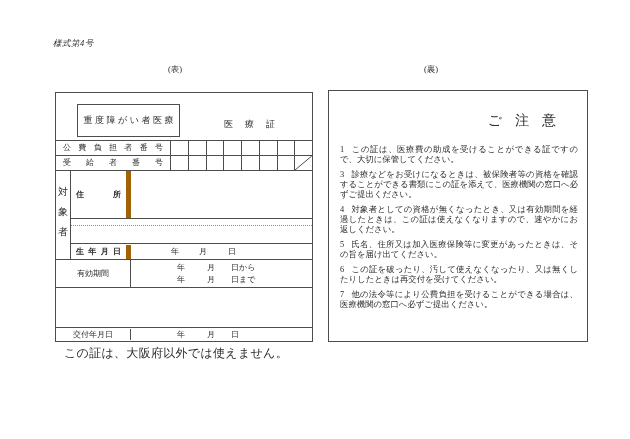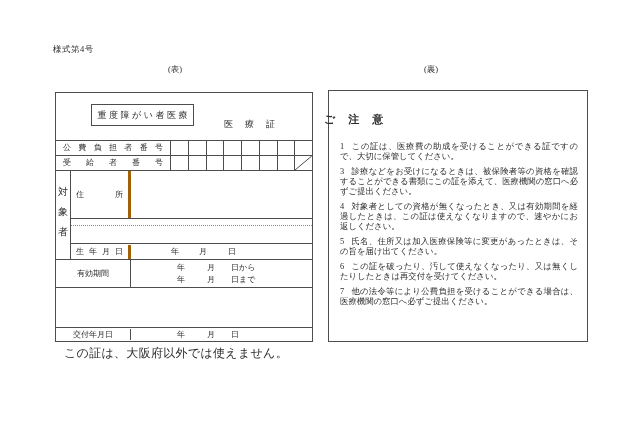--- a/index.html
+++ b/index.html
@@ -7,37 +7,37 @@
   body {
     width: 630px; height: 439px;
     font-family: "Liberation Serif", "DejaVu Serif", serif;
     color: #2b2b2b;
     position: relative;
     overflow: hidden;
   }
   .abs { position: absolute; }
 
   
-  .form-number { left: 53px; top: 44px; font-size: 8.5px; letter-spacing: 0.5px; }
+  .form-number { left: 53px; top: 38px; font-size: 8.5px; letter-spacing: 0.5px; font-style: italic; }
   .side-label  { top: 64px; font-size: 8.5px; }
   .side-front  { left: 168px; }
   .side-back   { left: 424px; }
 
   
   .front-card {
     left: 55px; top: 92px; width: 258px; height: 250px;
     border: 1px solid #4d4d4d;
     font-size: 8px;
   }
   .trow { display: flex; border-bottom: 1px solid #4d4d4d; position: relative; }
   .trow:last-child { border-bottom: none; }
 
   .title-row { height: 48px; }
   .card-type-box {
-    left: 35px; top: 11px; width: 103px; height: 22px;
+    left: 21px; top: 11px; width: 103px; height: 33px;
     border: 1px solid #4d4d4d;
     display: flex; align-items: center; justify-content: center;
     font-size: 9px; letter-spacing: 2.5px; text-indent: 2.5px;
   }
   .card-title {
     left: 168px; top: 8px; height: 100%;
     display: flex; align-items: center;
     font-size: 9px; letter-spacing: 12px; white-space: nowrap;
   }
 
@@ -59,22 +59,23 @@
     text-align: center; font-size: 10px;
     line-height: 20px; padding-top: 11px;
     word-break: break-all;
   }
   .group-inner { flex: 1; display: flex; flex-direction: column; }
   .inner-row { display: flex; border-bottom: 1px solid #4d4d4d; }
   .inner-row:last-child { border-bottom: none; flex: 1; }
   .row-address { height: 48px; }
   .row-name { height: 25px; }
   .lab-col {
-    width: 60px; border-right: 3px solid #a16207;
+    width: 60px; border-right: 5px solid #a16207;
     padding: 0 5px;
+    font-weight: bold;
   }
   .jl { text-align: justify; text-align-last: justify; display: block; }
   .lab-address { display: flex; flex-direction: column; justify-content: center; }
   .lab-name { padding-top: 2px; }
   .lab-name .jl { line-height: 11px; }
   .furigana-line { font-size: 7.5px; }
   .val-col { flex: 1; position: relative; }
   .furigana-area { height: 7px; border-bottom: 1px dotted #8a8a8a; }
   .row-birth { align-items: center; }
   .lab-birth { line-height: 14px; }
@@ -98,23 +99,23 @@
 
   .front-note { left: 64px; top: 345px; font-size: 12px; letter-spacing: 0.3px; }
 
   
   .back-card {
     left: 328px; top: 90px; width: 260px; height: 252px;
     border: 1px solid #4d4d4d;
   }
   .notice-heading {
     margin-top: 21px;
-    text-align: left;
-    font-size: 11px; letter-spacing: 13px; text-indent: 13px;
-    position: relative; left: -18px; font-weight: bold;
+    text-align: right;
+    font-size: 14px; letter-spacing: 13px; text-indent: 13px;
+    position: relative; left: -18px;
   }
   .notice-body { padding: 15px 9px 0 8px; }
   .notice-item {
     font-size: 8.4px; line-height: 10px;
     text-align: justify;
     padding-left: 3px;
     margin-bottom: 5px;
   }
   .notice-item .num { margin-right: 7px; }
 </style>

